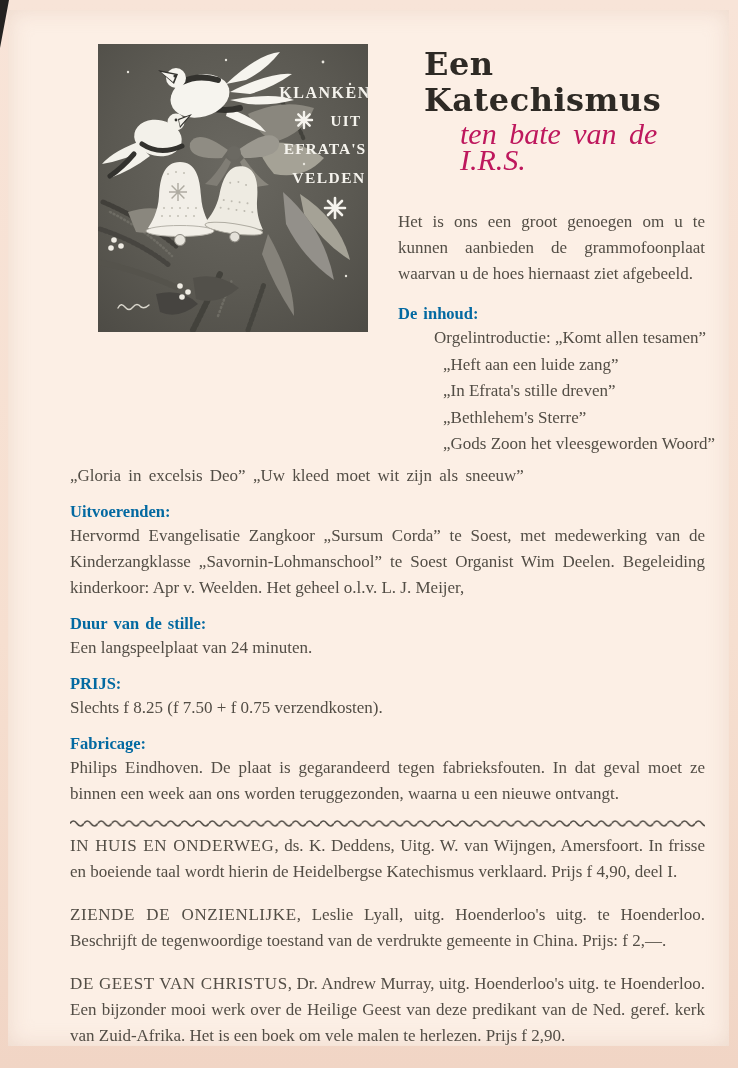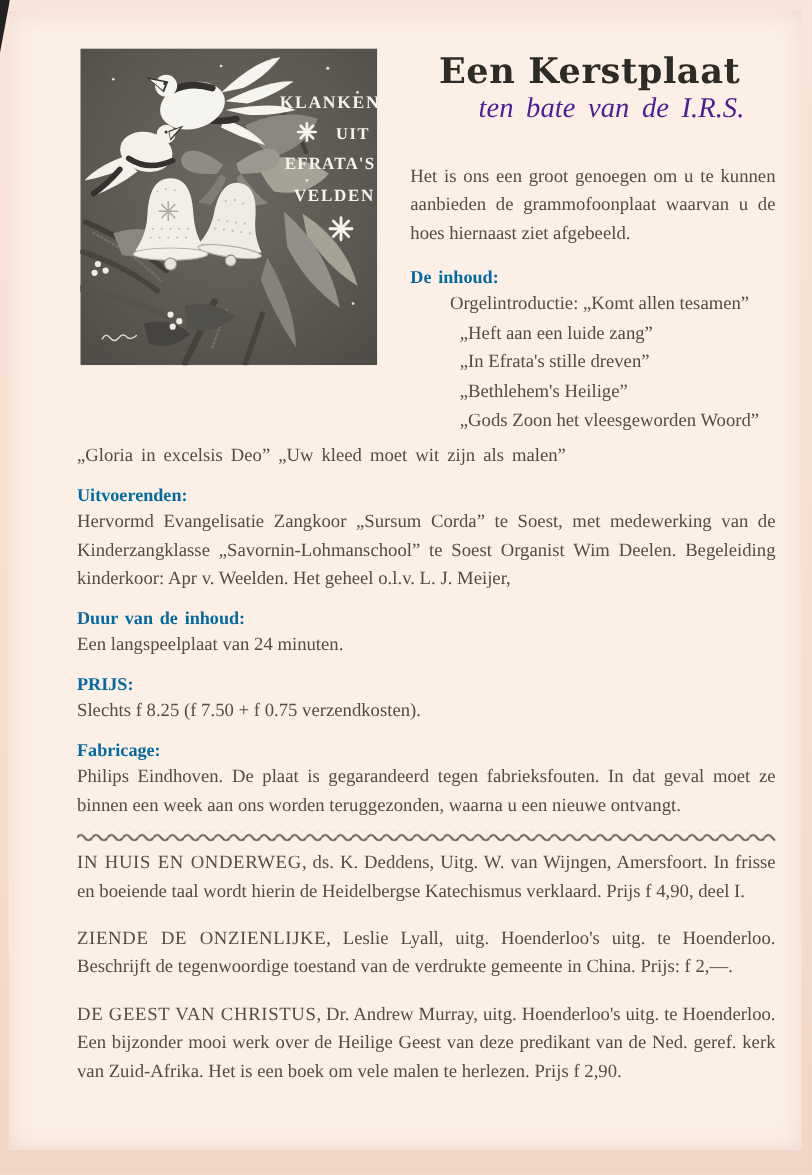--- a/index.html
+++ b/index.html
@@ -10,28 +10,28 @@
   }
   .scan-frame{position:absolute;inset:0;background:linear-gradient(180deg,#f8e4d8 0%,#f6dfd0 60%,#f1d5c5 100%);}
   .corner-mark{position:absolute;left:0;top:0;width:9px;height:48px;background:#242220;clip-path:polygon(0 0,100% 0,0 100%);}
   .page{
     position:absolute;left:8px;top:10px;right:9px;bottom:22px;
     background:#fcefe5;
     box-shadow:inset 0 0 22px rgba(205,165,145,.30);
     padding:34px 24px 0 62px;box-sizing:border-box;
   }
   .top-row{display:flex;gap:30px;}
-  .cover{width:270px;height:352px;margin-left:3px;flex:none;}
+  .cover{width:270px;height:352px;margin-left:28px;flex:none;}
   .cover svg{display:block;}
   .right-col{flex:1;min-width:0;padding-top:2px;}
   .title{
     font-family:"DejaVu Serif",serif;font-weight:700;font-size:32px;
     color:#2e2a25;margin:0 0 0 26px;letter-spacing:.5px;line-height:36px;
   }
-  .subtitle{font-style:italic;font-size:26px;color:#4c1d95;margin:3px 0 0 62px;word-spacing:5px;line-height:26px;}
+  .subtitle{font-style:italic;font-size:30px;color:#be185d;margin:3px 0 0 62px;word-spacing:5px;line-height:26px;}
   .body-text{font-size:17px;line-height:26px;color:#524d45;}
   .intro{margin-top:36px;text-align:justify;}
   .sec-head{font-weight:700;color:#0369a1;font-size:16.5px;margin:13px 0 1px;word-spacing:2px;}
   .inhoud-line{font-size:17px;line-height:26.5px;color:#524d45;white-space:nowrap;margin-left:36px;}
   .inhoud-line.indent{padding-left:9px;font-family:Liberation Serif, serif;}
   .fullline{margin-top:5px;word-spacing:3px;}
   .sec-body{text-align:justify;}
   .divider{display:block;margin:11px 0 4px;width:100%;height:9px;}
   .book{margin-top:6px;text-align:justify;}
   .book-title{letter-spacing:.6px;}
@@ -185,42 +185,42 @@
           </g>
           <g transform="translate(237,164)" stroke="#f5f3ed" stroke-width="2.6" stroke-linecap="round">
             <path d="M-10 0H10 M0 -10V10 M-7 -7L7 7 M-7 7L7 -7"></path>
           </g>
 
           <path d="M20 264 q3 -6 7 -1 t8 0 t8 0 q4 2 8 -2" fill="none" stroke="#d9d6cc" stroke-width="1.4" stroke-linecap="round"></path>
         </svg>
       </div>
 
       <div class="right-col">
-        <h1 class="title">Een Kerstplaat</h1>
+        <h1 class="title">Een Katechismus</h1>
         <div class="subtitle">ten bate van de I.R.S.</div>
 
         <p class="body-text intro">Het is ons een groot genoegen om u te kunnen aanbieden de grammofoonplaat waarvan u de hoes hiernaast ziet afgebeeld.</p>
 
         <div class="sec-head">De inhoud:</div>
         <div class="inhoud-line">Orgelintroductie: „Komt allen tesamen”</div>
         <div class="inhoud-line indent">„Heft aan een luide zang”</div>
         <div class="inhoud-line indent">„In Efrata's stille dreven”</div>
-        <div class="inhoud-line indent">„Bethlehem's Heilige”</div>
+        <div class="inhoud-line indent">„Bethlehem's Sterre”</div>
         <div class="inhoud-line indent">„Gods Zoon het vleesgeworden Woord”</div>
       </div>
     </div>
 
-    <div class="body-text fullline">„Gloria in excelsis Deo” „Uw kleed moet wit zijn als malen”</div>
+    <div class="body-text fullline">„Gloria in excelsis Deo” „Uw kleed moet wit zijn als sneeuw”</div>
 
     <div>
       <div class="sec-head">Uitvoerenden:</div>
       <div class="body-text sec-body">Hervormd Evangelisatie Zangkoor „Sursum Corda” te Soest, met medewerking van de Kinderzangklasse „Savornin-Lohmanschool” te Soest Organist Wim Deelen. Begeleiding kinderkoor: Apr v. Weelden. Het geheel o.l.v. L. J. Meijer,</div>
     </div>
     <div>
-      <div class="sec-head">Duur van de inhoud:</div>
+      <div class="sec-head">Duur van de stille:</div>
       <div class="body-text sec-body">Een langspeelplaat van 24 minuten.</div>
     </div>
     <div>
       <div class="sec-head">PRIJS:</div>
       <div class="body-text sec-body">Slechts f 8.25 (f 7.50 + f 0.75 verzendkosten).</div>
     </div>
     <div>
       <div class="sec-head">Fabricage:</div>
       <div class="body-text sec-body">Philips Eindhoven. De plaat is gegarandeerd tegen fabrieksfouten. In dat geval moet ze binnen een week aan ons worden teruggezonden, waarna u een nieuwe ontvangt.</div>
     </div>

